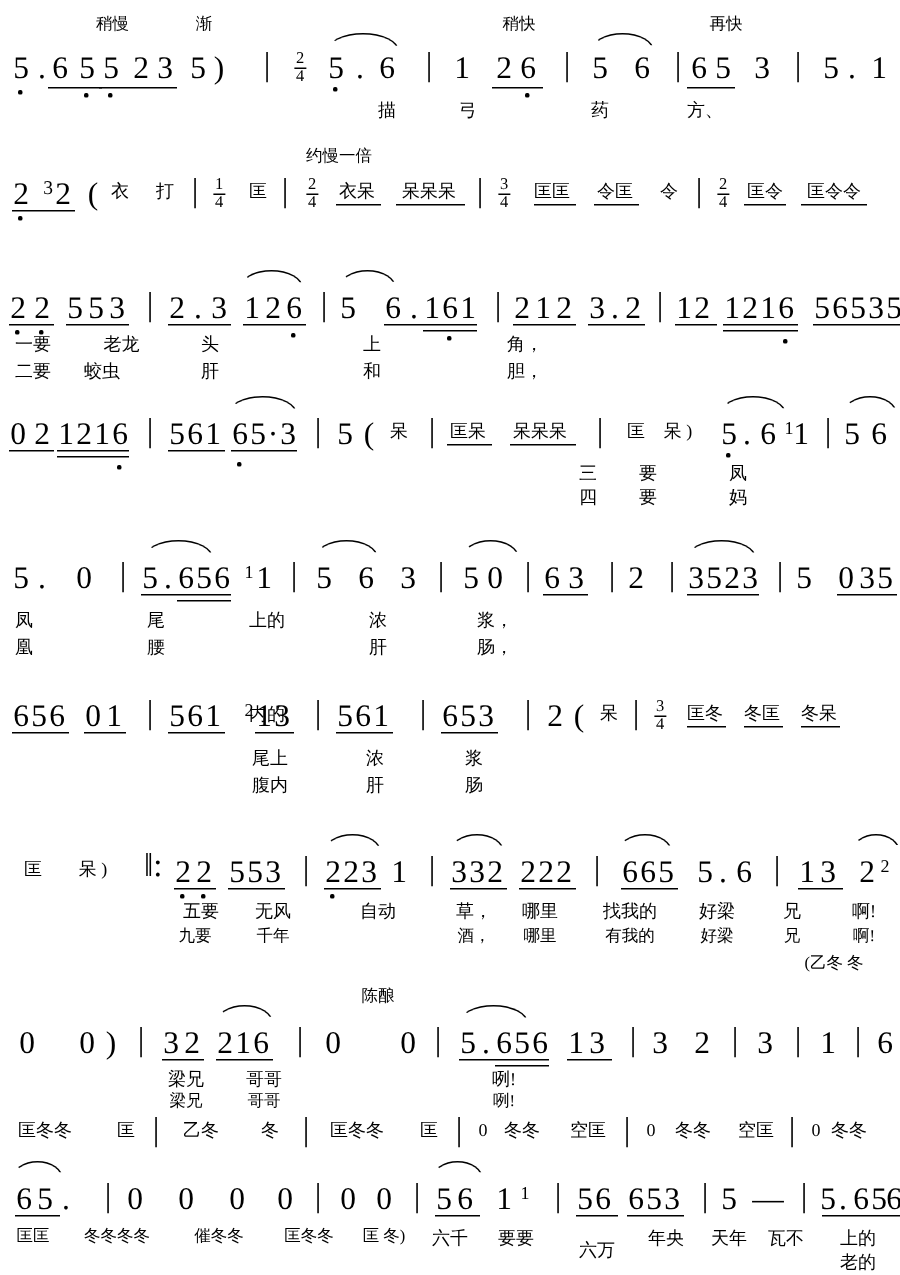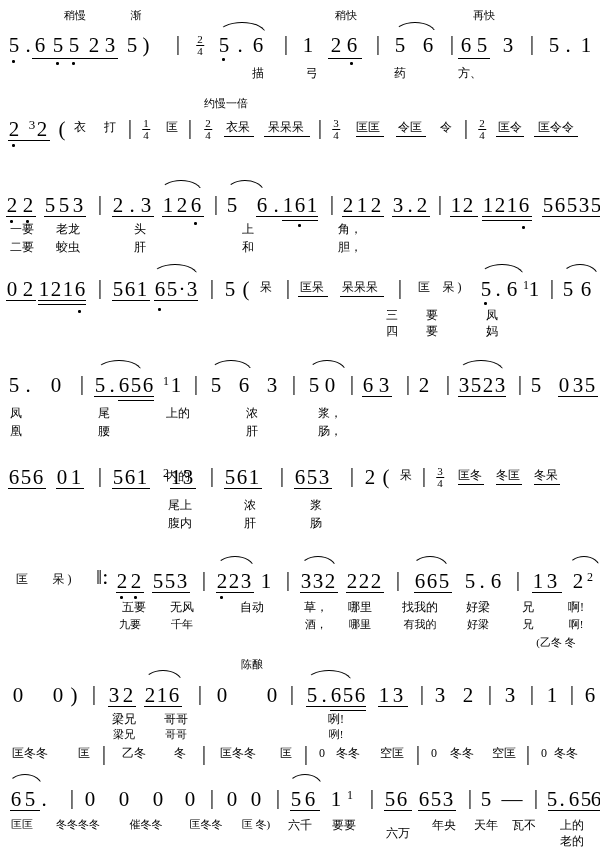--- a/index.html
+++ b/index.html
@@ -272,21 +272,21 @@
     <span class="dotd" style="left:522px; top:54px;"></span>
 
     <span class="tok num" style="left:548px; top:22px;">5</span>
     <span class="tok num" style="left:560px; top:22px;">6</span>
     <span class="tok num" style="left:572px; top:22px;">5</span>
     <span class="tok num" style="left:584px; top:22px;">3</span>
     <span class="tok num" style="left:596px; top:22px;">5</span>
     <span class="beam" style="left:542px; top:44px; width:58px;"></span>
 
     <span class="tok ly" style="left:22px; top:50px;">一要</span>
-    <span class="tok ly" style="left:68px; top:50px;text-align:center;">老龙</span>
+    <span class="tok ly" style="left:81px; top:50px;text-align:center;">老龙</span>
     <span class="tok ly" style="left:140px; top:50px;">头</span>
     <span class="tok ly" style="left:248px; top:50px;">上</span>
     <span class="tok ly" style="left:350px; top:50px;">角，</span>
 
     <span class="tok ly" style="left:22px; top:68px;">二要</span>
     <span class="tok ly" style="left:68px; top:68px;">蛟虫</span>
     <span class="tok ly" style="left:140px; top:68px;">肝</span>
     <span class="tok ly" style="left:248px; top:68px;">和</span>
     <span class="tok ly" style="left:350px; top:68px;">胆，</span>
   </div>

